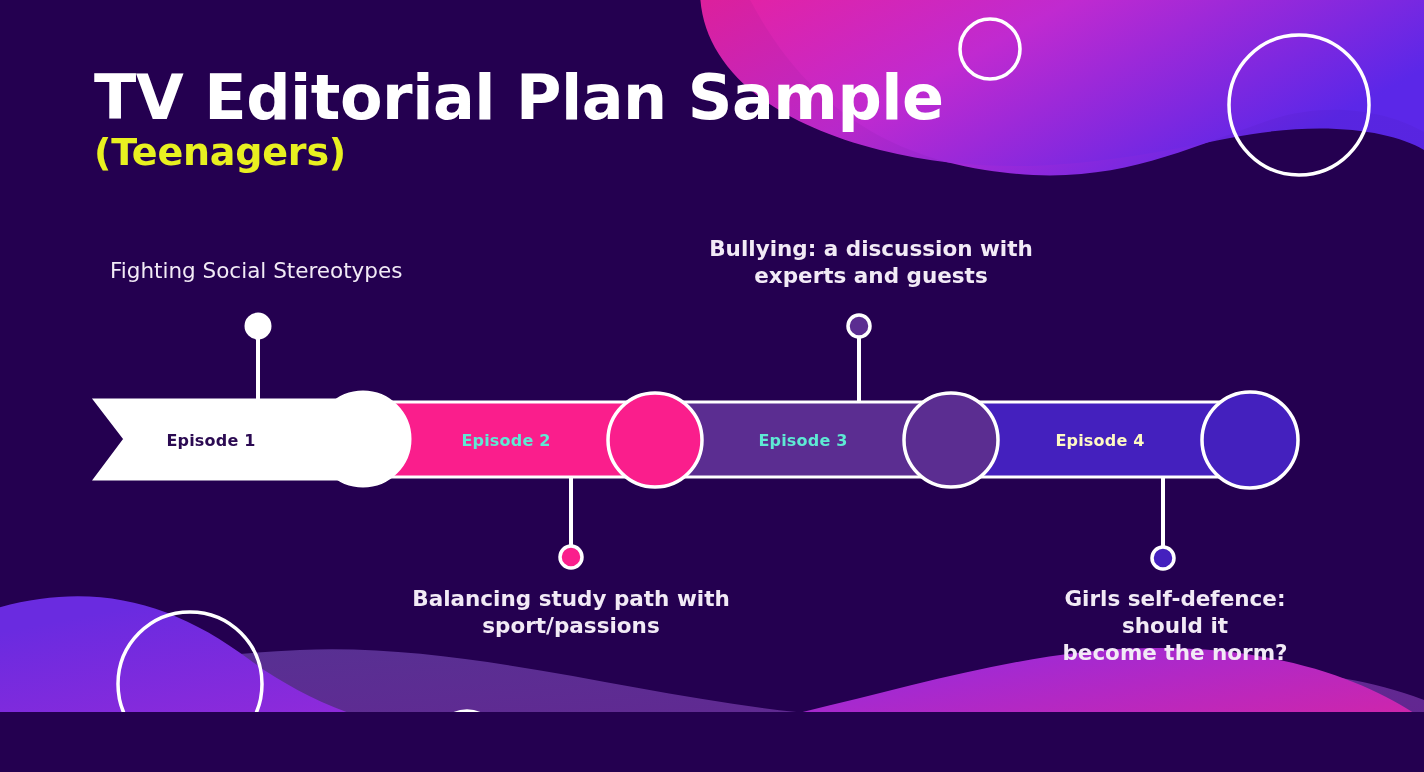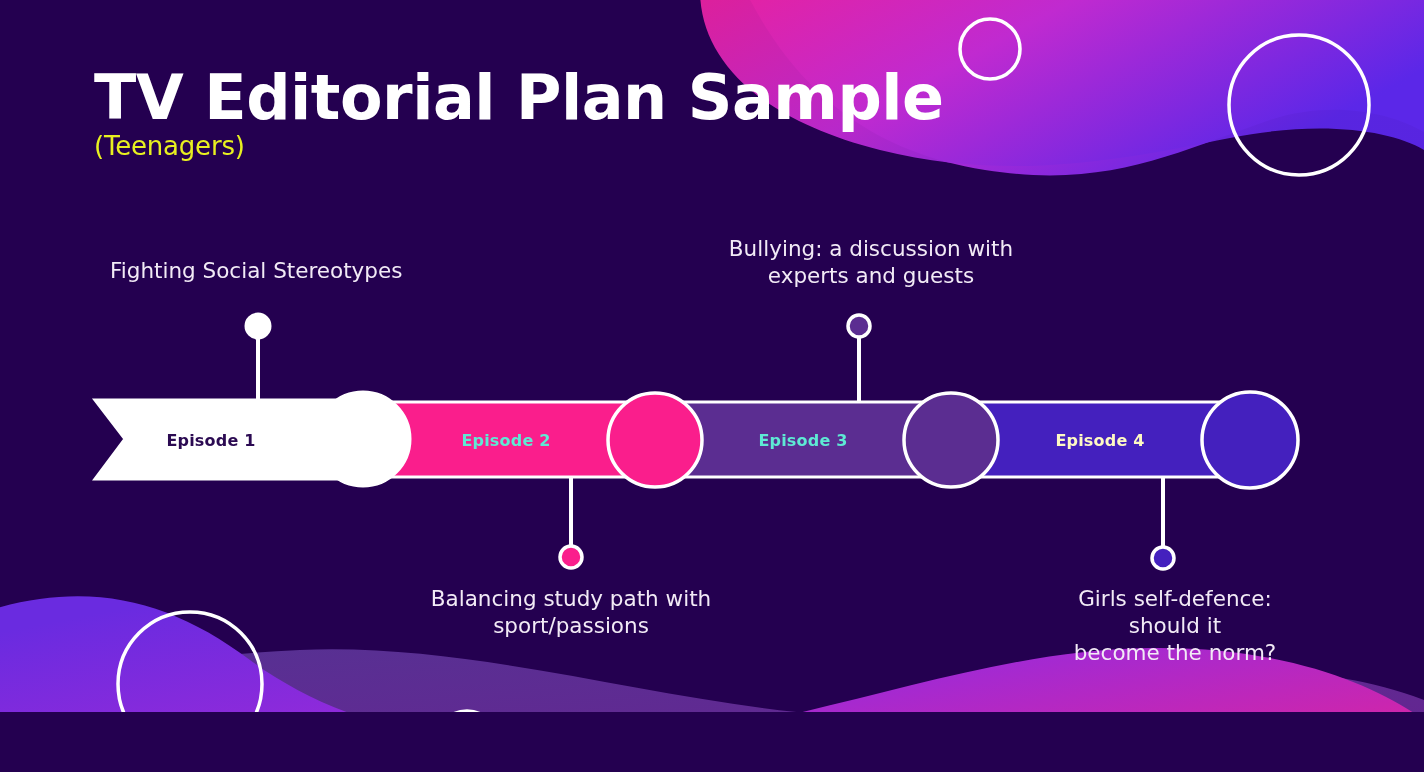--- a/index.html
+++ b/index.html
@@ -41,23 +41,23 @@
   #title {
     font-size: 62px;
     line-height: 1.04;
     font-weight: bold;
     color: #ffffff;
     letter-spacing: -0.5px;
     white-space: nowrap;
   }
 
   #subtitle {
-    font-size: 26px;
+    font-size: 38px;
     line-height: 1.1;
-    font-weight: normal;
+    font-weight: bold;
     color: #e8f020;
     letter-spacing: -0.2px;
     margin-top: 2px;
     white-space: nowrap;
   }
 
   
   #timeline {
     position: absolute;
     left: 0;
@@ -80,21 +80,21 @@
 
   
   .callout {
     position: absolute;
     color: #f2eaf6;
     font-size: 21.5px;
     line-height: 1.25;
     white-space: pre-line;
     z-index: 8;
   }
-  .callout.center { text-align: center; transform: translateX(-50%); }
+  .callout.center { text-align: center; transform: translateX(-50%); font-weight: bold; }
   .callout.left   { text-align: center; }
 </style>
 </head>
 <body>
 
 <div id="slide">
 
   <svg class="bg-layer" viewBox="0 0 1424 772" preserveAspectRatio="none" aria-hidden="true">
     <defs>
       <linearGradient id="gradTop" x1="0" y1="0" x2="1" y2="0.45">

